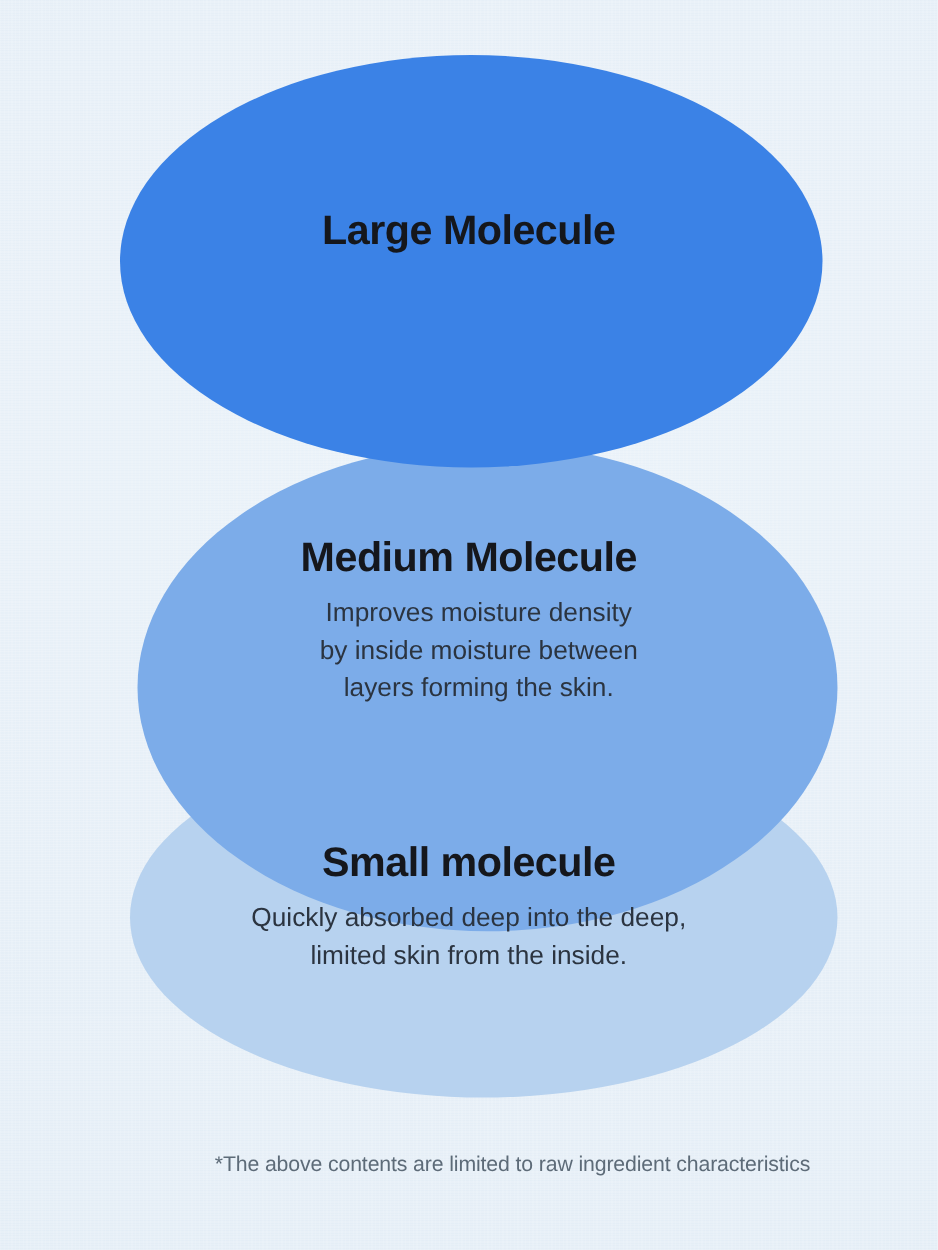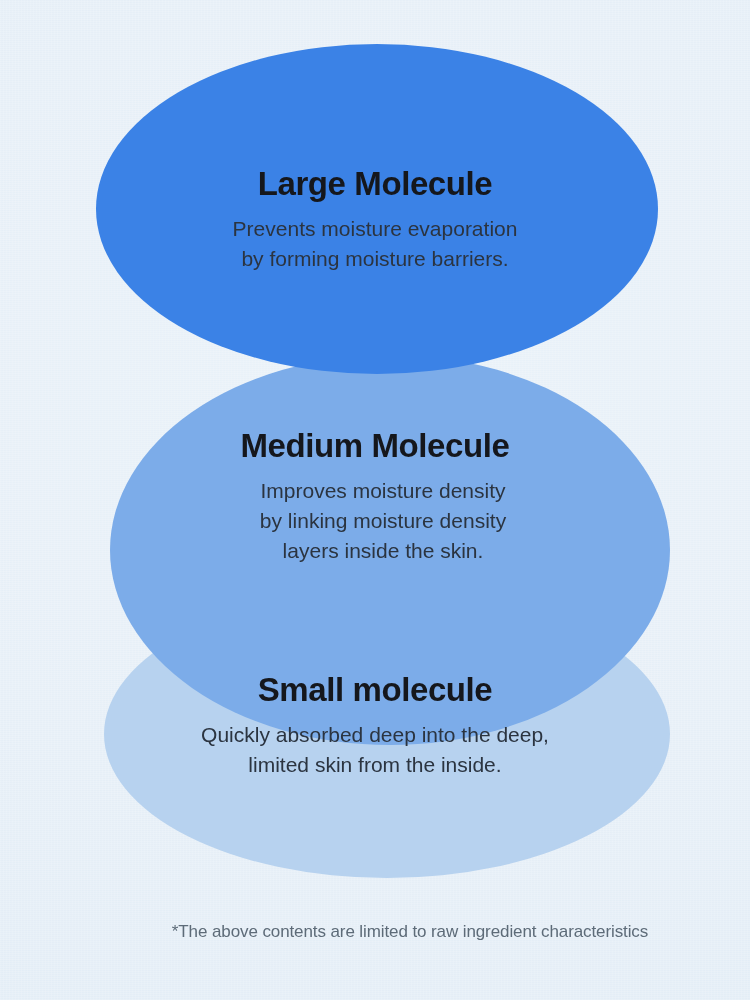--- a/index.html
+++ b/index.html
@@ -130,32 +130,28 @@
   <div class="blob" id="blob-medium" style="background: rgb(124, 172, 233);">
     <span class="watermark" id="wm-medium">Medium molecule</span>
   </div>
 
   <div class="blob" id="blob-large" style="background: rgb(59, 130, 230);">
     <span class="watermark" id="wm-large">Large molecule</span>
   </div>
 
   <div class="card" id="card-large">
     <p class="title" style="color: rgb(21, 23, 28);">Large Molecule</p>
-    <p class="desc" style="color: rgb(43, 52, 64);">
-      <span>Prevents moisture evaporation</span><br>
-      <span>by forming moisture barriers.</span>
-    </p>
   </div>
 
   <div class="card" id="card-medium">
     <p class="title" style="color: rgb(21, 23, 28);">Medium Molecule</p>
     <p class="desc" style="color: rgb(43, 52, 64); padding-left: 16px;">
       <span>Improves moisture density</span><br>
-      <span>by linking moisture density</span><br>
-      <span>layers inside the skin.</span>
+      <span>by inside moisture between</span><br>
+      <span>layers forming the skin.</span>
     </p>
   </div>
 
   <div class="card" id="card-small">
     <p class="title" style="color: rgb(21, 23, 28);">Small molecule</p>
     <p class="desc" style="color: rgb(43, 52, 64);">
       <span>Quickly absorbed deep into the deep,</span><br>
       <span>limited skin from the inside.</span>
     </p>
   </div>

